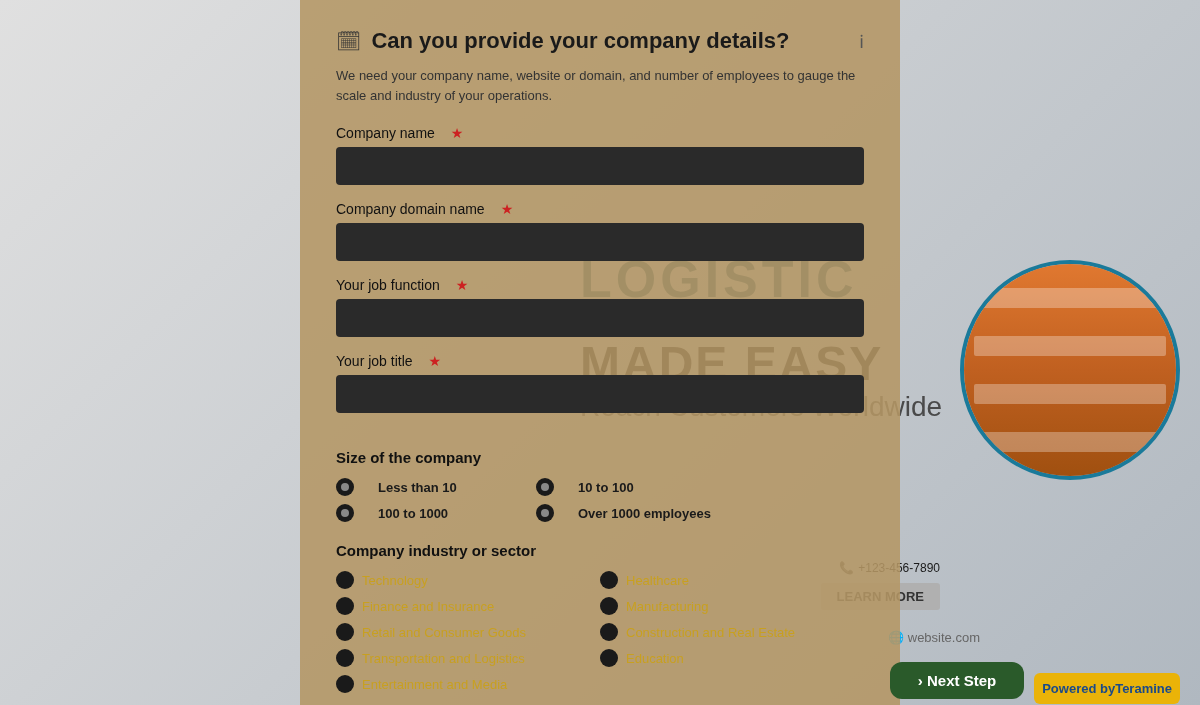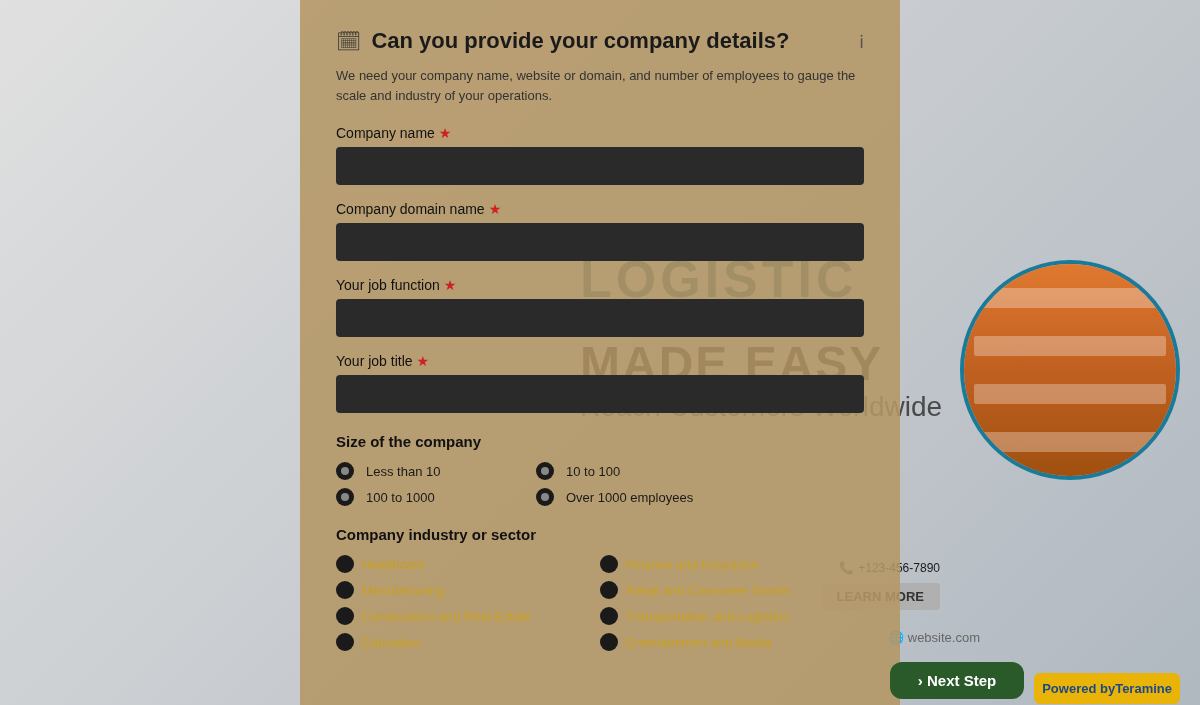--- a/index.html
+++ b/index.html
@@ -175,21 +175,21 @@
       line-height: 1.5;
     }
 
     .field-label {
       font-size: 14px;
       color: #111;
       font-weight: 500;
       margin-bottom: 6px;
       display: flex;
       align-items: center;
-      gap: 4px;
+      gap: 16px;
     }
 
     .required-star {
       color: #cc2222;
       font-size: 14px;
     }
 
     .text-input {
       width: 100%;
       height: 38px;
@@ -201,37 +201,38 @@
       color: #fff;
       font-size: 14px;
       outline: none;
     }
 
     .section-label {
       font-size: 15px;
       font-weight: bold;
       color: #111;
       margin-bottom: 12px;
-      margin-top: 4px;
+      margin-top: 20px;
     }
 
     
     .radio-group {
       display: flex;
       flex-wrap: wrap;
       gap: 8px 0;
       margin-bottom: 20px;
     }
 
     .radio-item {
       display: flex;
       align-items: center;
-      gap: 12px;
+      gap: 24px;
       cursor: pointer;
       min-width: 200px;
+      font-weight: bold;
     }
 
     .radio-dot {
       width: 18px;
       height: 18px;
       border-radius: 50%;
       background: #1a1a1a;
       flex-shrink: 0;
       display: flex;
       align-items: center;
@@ -423,20 +424,24 @@
         </div>
       <span class="radio-label">Over 1000 employees</span>
     </div>
   </div>
 
   <div class="section-label">Company industry or sector</div>
 
   <div class="checkbox-grid">
     <div class="checkbox-item">
       <div class="checkbox-dot"></div>
+      <span class="checkbox-label">Technology</span>
+    </div>
+    <div class="checkbox-item">
+      <div class="checkbox-dot"></div>
       <span class="checkbox-label">Healthcare</span>
     </div>
     <div class="checkbox-item">
       <div class="checkbox-dot"></div>
       <span class="checkbox-label">Finance and Insurance</span>
     </div>
     <div class="checkbox-item">
       <div class="checkbox-dot"></div>
       <span class="checkbox-label">Manufacturing</span>
     </div>

